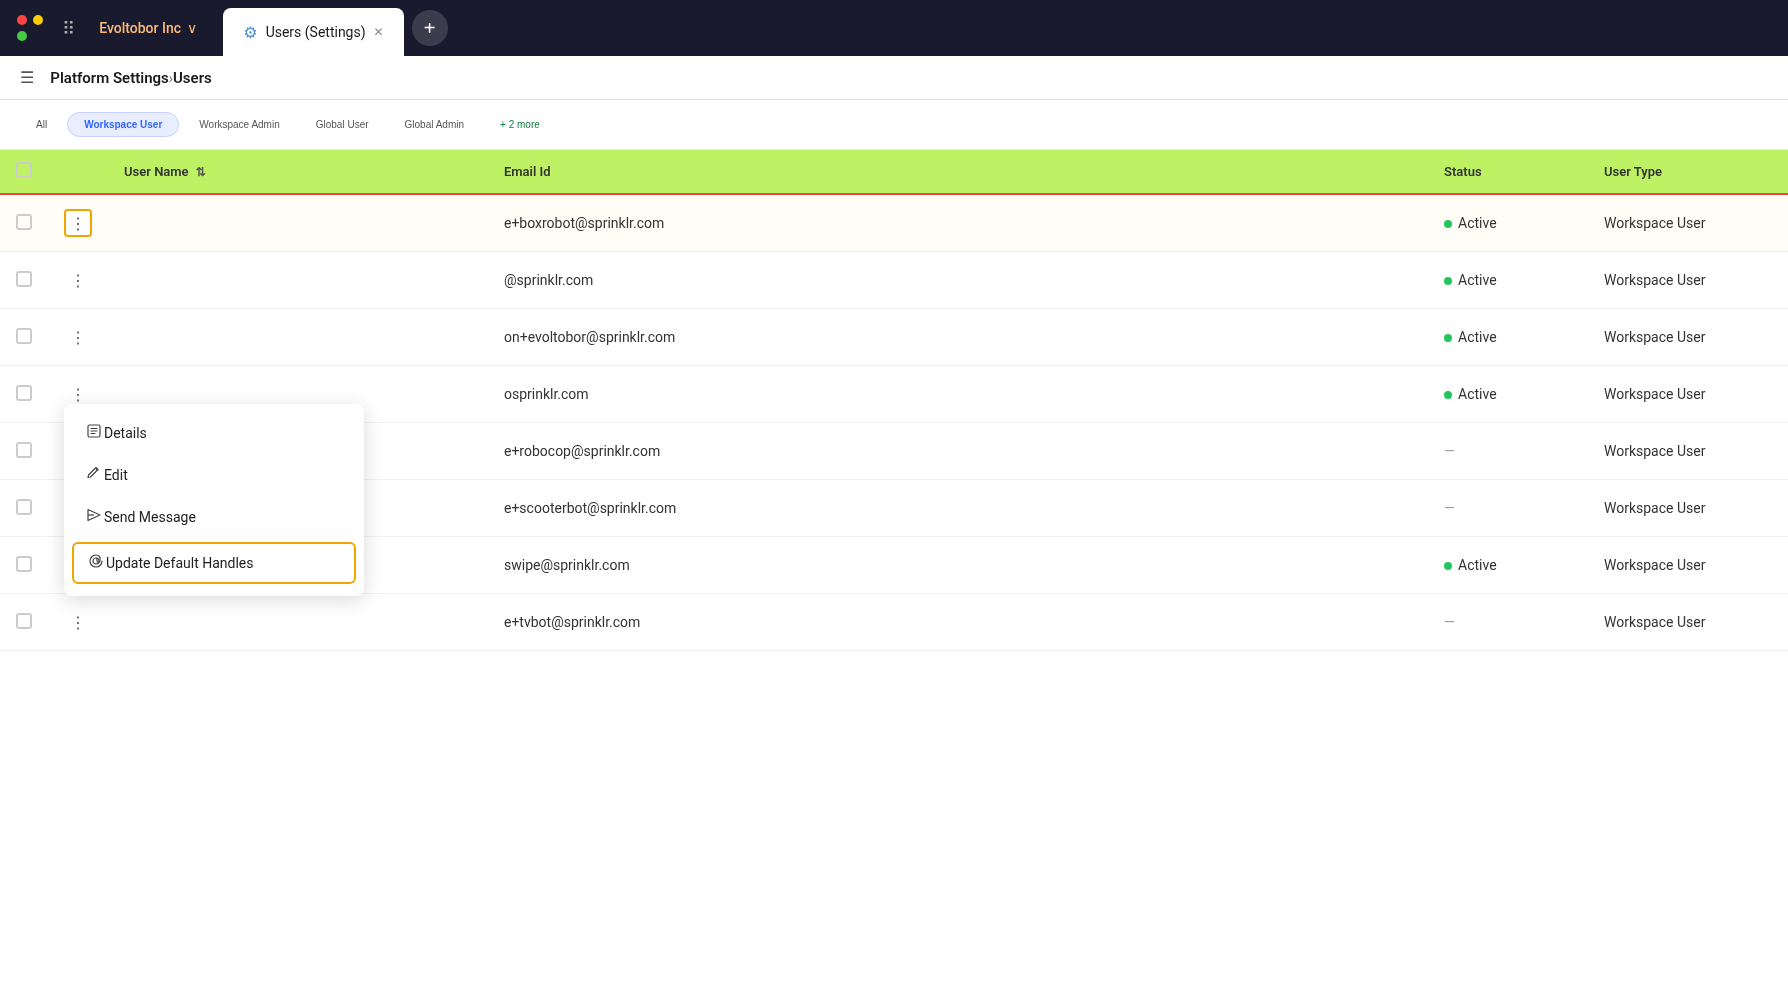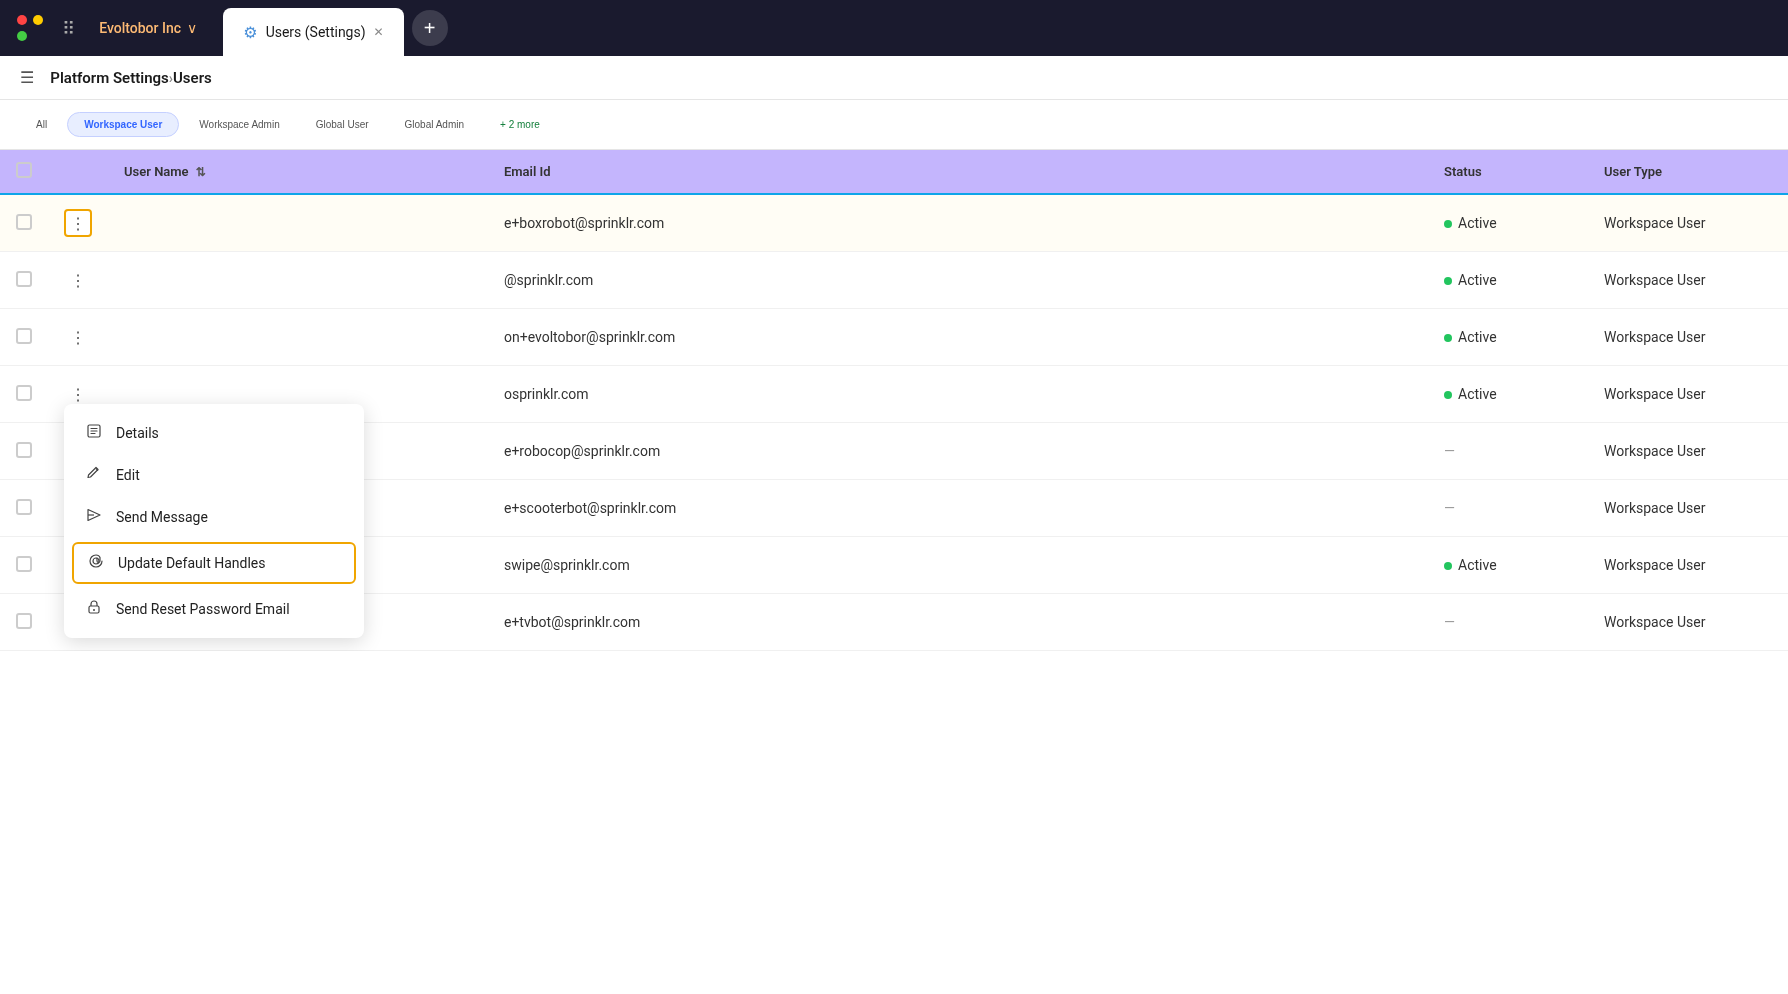--- a/index.html
+++ b/index.html
@@ -47,21 +47,21 @@
     .filter-tab {
       padding: 6px 16px; border-radius: 20px; font-size: 10px; cursor: pointer;
       color: #555; border: none; background: transparent;
     }
     .filter-tab.active { background: #e8eeff; color: #3366ff; font-weight: 600; border: 1px solid #c5d0ff; }
     .filter-tab.more { color: #15803d; font-weight: 500; }
 
     
     .table-container { position: relative; overflow: hidden; }
     table { width: 100%; border-collapse: collapse; }
-    thead tr { border-bottom: 2px solid #0ea5e9; background: #c4b5fd; }
+    thead tr { border-bottom: 2px solid #ef4444; background: #bef264; }
     thead th {
       padding: 12px 16px; text-align: left; font-size: 13px; font-weight: 600; color: #333;
       border-bottom: 1px solid #e5e5e5;
     }
     tbody tr { border-bottom: 1px solid #f0f0f0; }
     tbody td { padding: 14px 16px; font-size: 14px; color: #333; }
     .checkbox-cell { width: 40px; }
     .checkbox-col { width: 40px; }
     .menu-col { width: 40px; }
     .username-col { width: 380px; }
@@ -87,21 +87,21 @@
     }
     .menu-btn.active { border: 2px solid #f0a500; background: #fff; }
 
     
     .context-menu {
       position: absolute; left: 64px; top: 254px; width: 300px;
       background: #fff; border-radius: 8px; box-shadow: 0 4px 20px rgba(0,0,0,0.15);
       z-index: 100; padding: 8px 0;
     }
     .menu-item {
-      display: flex; align-items: center; gap: 12px; padding: 10px 20px;
+      display: flex; align-items: center; padding: 10px 20px;
       cursor: pointer; font-size: 14px; color: #222;
     }
     .menu-item.highlighted {
       border: 2px solid #f0a500; border-radius: 6px; margin: 4px 8px; padding: 8px 12px;
     }
     .menu-item-icon { width: 20px; text-align: center; font-size: 16px; color: #444; flex-shrink: 0; }
 
     
     .row-menu-active { background: #fffdf5 !important; }
   </style>
@@ -312,25 +312,15 @@
     </div>
     <div class="menu-item highlighted">
       <span class="menu-item-icon">
         <svg width="18" height="18" viewBox="0 0 18 18" fill="none">
             <circle cx="9" cy="9" r="3" stroke="#444" stroke-width="1.2"></circle>
             <path d="M15 9A6 6 0 1 1 9 3c2 0 3.5 1 4 2.5V9c0 1-.5 1.5-1.5 1.5S10 10 10 9V6" stroke="#444" stroke-width="1.2" stroke-linecap="round"></path>
           </svg>
       </span>
       <span>Update Default Handles</span>
     </div>
-    <div class="menu-item">
-      <span class="menu-item-icon">
-        <svg width="18" height="18" viewBox="0 0 18 18" fill="none">
-            <rect x="4" y="8" width="10" height="7" rx="1.5" stroke="#444" stroke-width="1.2"></rect>
-            <path d="M6 8V6a3 3 0 0 1 6 0v2" stroke="#444" stroke-width="1.2"></path>
-            <circle cx="9" cy="12" r="1" fill="#444"></circle>
-          </svg>
-      </span>
-      <span>Send Reset Password Email</span>
-    </div>
 
   </div>
 </div>
 
 </body></html>

